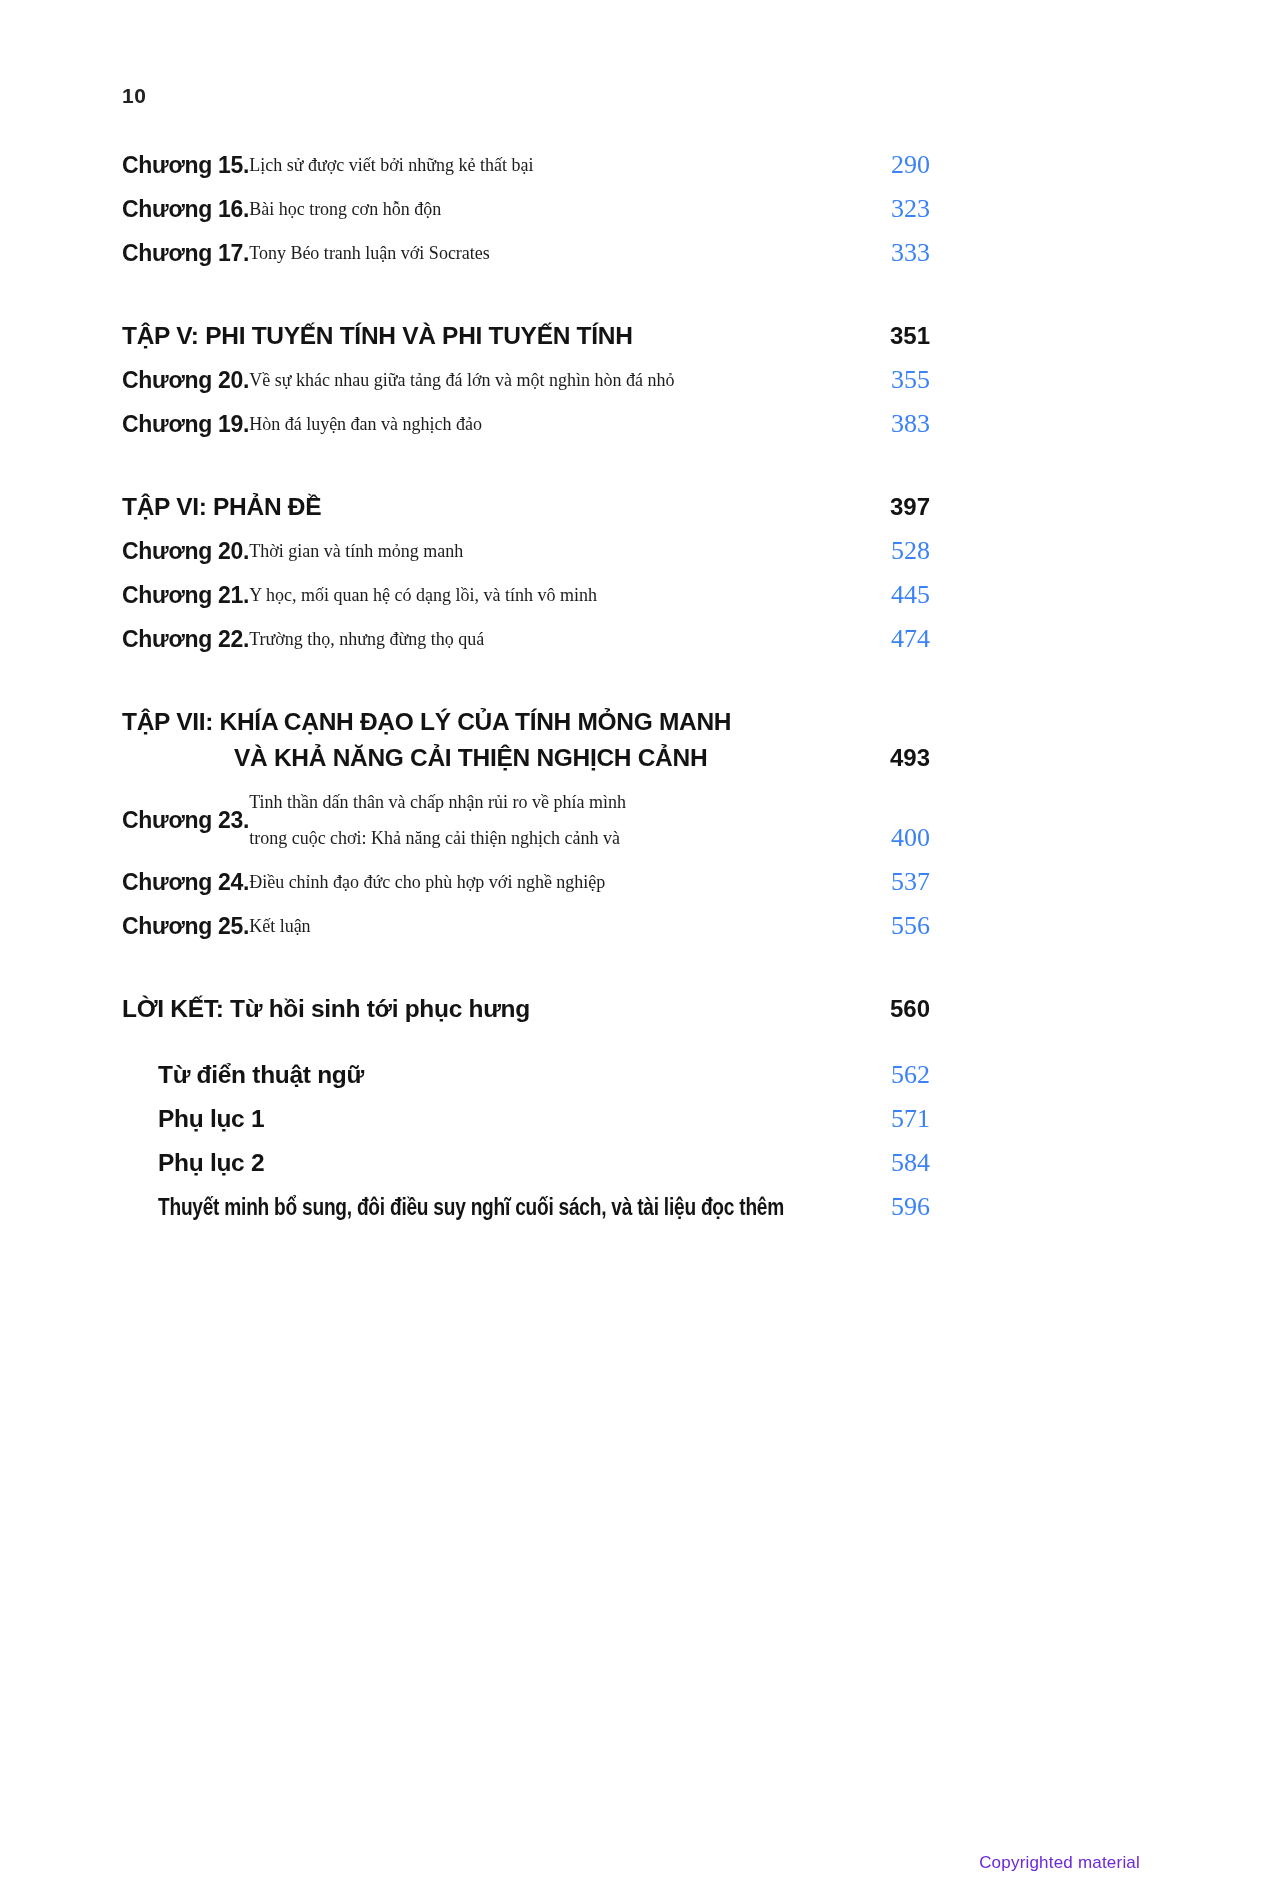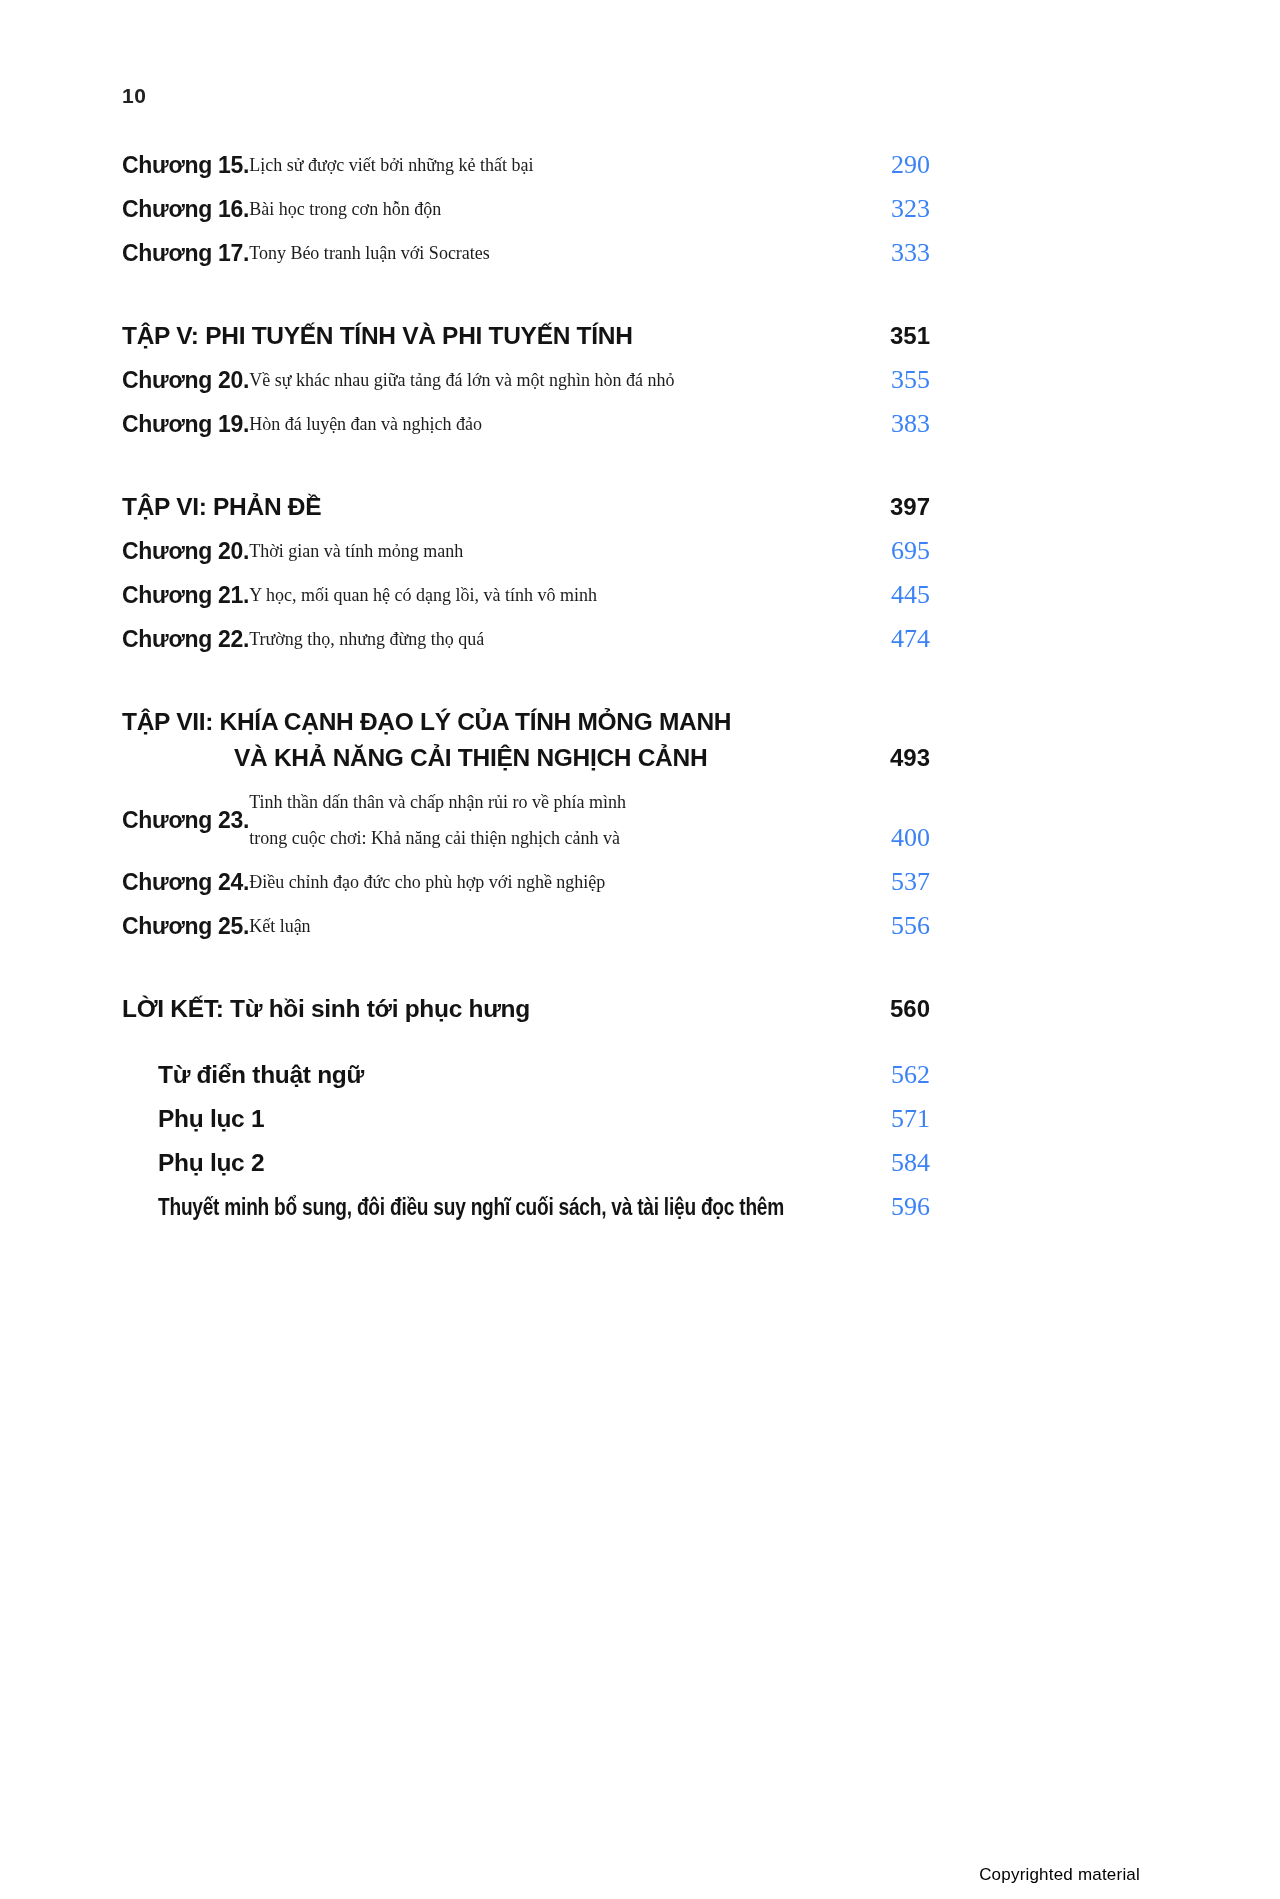--- a/index.html
+++ b/index.html
@@ -87,24 +87,24 @@
   .row.backmatter { padding-left: 36px; }
   .toc .row:last-child .title .line {
     transform: scaleX(0.78);
     transform-origin: left center;
   }
   .gap { height: 39px; }
   .gap-small { height: 22px; }
   .watermark {
     position: absolute;
     right: 120px;
-    bottom: 14px;
+    bottom: 26px;
     font-size: 17px;
     letter-spacing: 0.2px;
-    color: #000000;
+    color: #6d28d9;
   }
 </style>
 </head>
 <body>
 
 <div class="page">
   <div class="page-num-top">10</div>
 
   <div class="toc">
       <div class="row chapter">
@@ -154,21 +154,21 @@
         <span class="title">
           <span class="line">TẬP VI: PHẢN ĐỀ</span>
         </span>
         <span class="pageno">397</span>
       </div>
       <div class="row chapter">
         <span class="label">Chương 20.</span>
         <span class="title">
           <span class="line">Thời gian và tính mỏng manh</span>
         </span>
-        <span class="pageno">695</span>
+        <span class="pageno">528</span>
       </div>
       <div class="row chapter">
         <span class="label">Chương 21.</span>
         <span class="title">
           <span class="line">Y học, mối quan hệ có dạng lồi, và tính vô minh</span>
         </span>
         <span class="pageno">445</span>
       </div>
       <div class="row chapter">
         <span class="label">Chương 22.</span>

